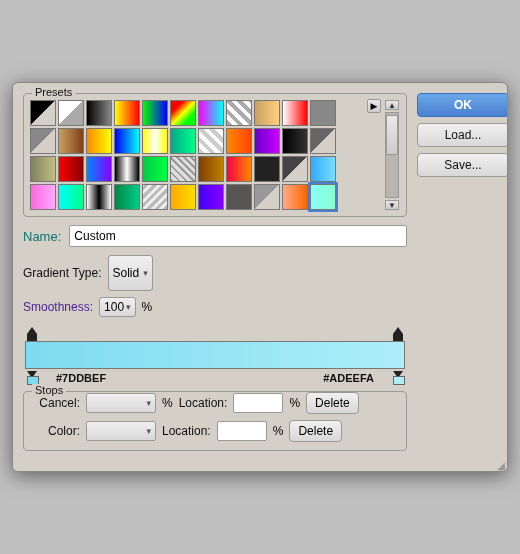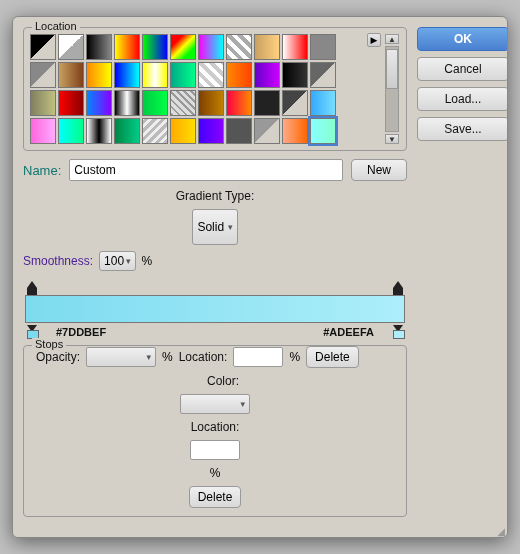--- a/index.html
+++ b/index.html
@@ -202,21 +202,20 @@
       font-size: 12px;
       white-space: nowrap;
     }
 
     
     .type-row {
       display: flex;
       align-items: center;
       gap: 6px;
       margin-bottom: 6px;
-      flex-direction: column;
     }
 
     .type-label {
       font-size: 12px;
       color: #111;
     }
 
     .select-box {
       display: flex;
       align-items: center;
@@ -381,21 +380,21 @@
       color: #111;
     }
 
     .stops-row {
       display: flex;
       align-items: center;
       gap: 6px;
       margin-bottom: 6px;
     }
 
-    .stops-row:last-child { margin-bottom: 0; flex-direction: column; }
+    .stops-row:last-child { margin-bottom: 0; }
 
     .stops-field-label { font-size: 12px; color: #111; width: 48px; text-align: right; }
 
     .stops-input-val { font-size: 12px; flex: 1; }
 
     .stops-select-wrap {
       display: flex;
       align-items: center;
       height: 20px;
       background: linear-gradient(to bottom, #f0f0f0, #d8d8d8);
@@ -450,21 +449,21 @@
 <body>
 
 <div class="window">
 
 
   <div class="content">
 
     <div class="left-panel">
 
       <div class="presets-group">
-        <span class="presets-label">Location</span>
+        <span class="presets-label">Presets</span>
         <div class="presets-nav-arrow">▶</div>
         <div class="presets-grid-wrapper">
           <div class="presets-grid" id="presets-grid">
 
           <div class="preset-swatch" style="background: linear-gradient(135deg, rgb(0, 0, 0) 50%, transparent 50%);"></div>
               <div class="preset-swatch" style="background: linear-gradient(135deg, rgb(255, 255, 255) 50%, rgb(170, 170, 170) 50%);"></div>
               <div class="preset-swatch" style="background: linear-gradient(to right, rgb(0, 0, 0), rgb(136, 136, 136));"></div>
               <div class="preset-swatch" style="background: linear-gradient(to right, rgb(255, 255, 0), rgb(255, 0, 0));"></div>
               <div class="preset-swatch" style="background: linear-gradient(to right, rgb(0, 255, 0), rgb(0, 0, 255));"></div>
               <div class="preset-swatch" style="background: linear-gradient(135deg, rgb(255, 0, 0) 25%, rgb(255, 255, 0) 50%, rgb(0, 255, 0) 75%);"></div>
@@ -513,21 +512,20 @@
               <div class="scroll-thumb"></div>
             </div>
             <div class="scroll-arrow">▼</div>
           </div>
         </div>
       </div>
 
       <div class="name-row">
         <span class="name-label">Name:</span>
         <input class="name-input" type="text" value="Custom" style="">
-        <div class="btn-new">New</div>
       </div>
 
       <div class="type-row">
         <span class="type-label">Gradient Type:</span>
         <div class="select-box">
           <span class="select-box-text">Solid</span>
           <span class="select-arrow">▾</span>
         </div>
       </div>
 
@@ -558,21 +556,21 @@
             <span>#ADEEFA</span>
             <span class="color-stop-icon color-stop-icon-right"></span>
           </div>
         </div>
       </div>
 
       <div class="stops-group">
         <span class="stops-group-label">Stops</span>
 
         <div class="stops-row">
-          <span class="stops-field-label">Opacity:</span>
+          <span class="stops-field-label">Cancel:</span>
           <div class="stops-select-wrap">
             <span class="stops-input-val"></span>
             <span class="stops-select-arr">▾</span>
           </div>
           <span class="stops-pct">%</span>
           <span class="stops-loc-label">Location:</span>
           <div class="stops-loc-input">
             <span></span>
           </div>
           <span class="stops-pct">%</span>
@@ -590,21 +588,20 @@
             <span></span>
           </div>
           <span class="stops-pct">%</span>
           <div class="btn-delete">Delete</div>
         </div>
       </div>
     </div>
 
     <div class="right-panel">
       <button class="btn btn-ok">OK</button>
-      <button class="btn">Cancel</button>
       <button class="btn">Load...</button>
       <button class="btn">Save...</button>
     </div>
   </div>
 
   <div class="bottom-resize">
     <span class="resize-grip">◢</span>
   </div>
 </div>
 

